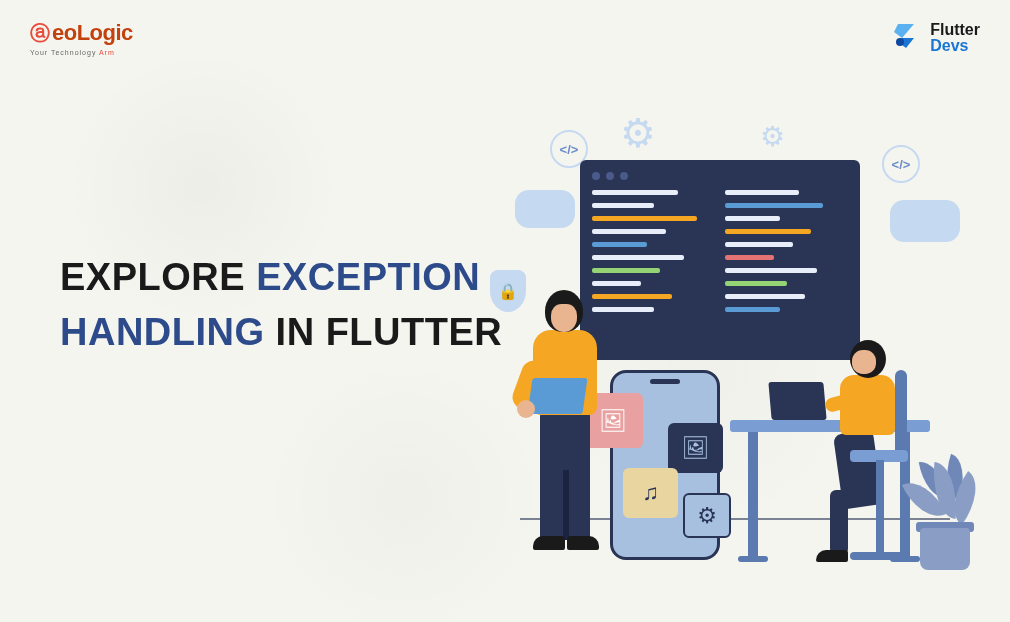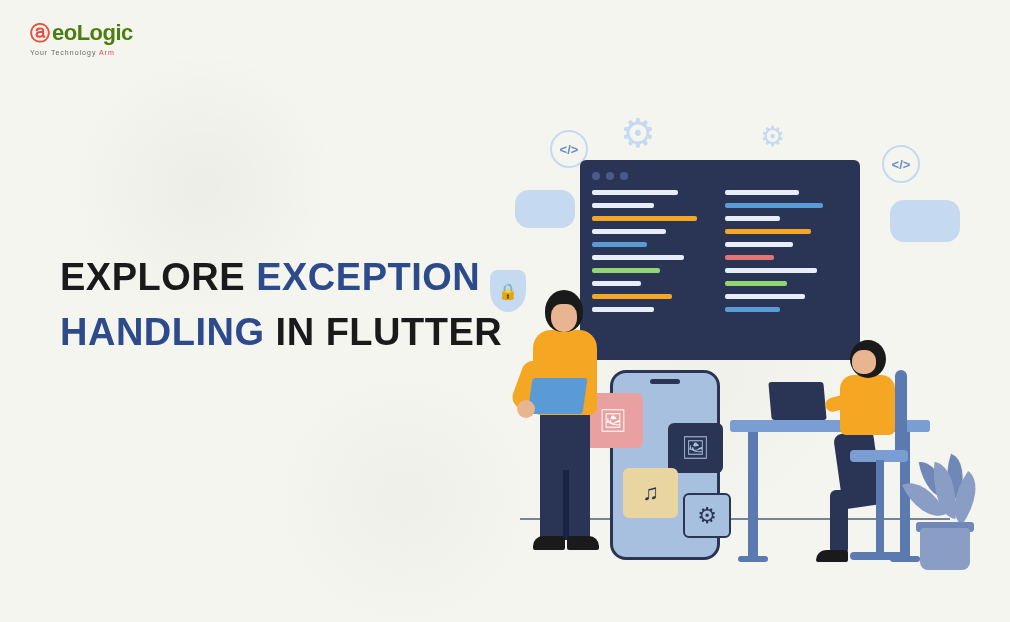--- a/index.html
+++ b/index.html
@@ -28,21 +28,21 @@
       display: flex;
       flex-direction: column;
       align-items: flex-start;
     }
     .aeologic-logo {
       display: flex;
       align-items: baseline;
       gap: 2px;
     }
     .aeo-icon { color: #e74c3c; font-weight: bold; font-size: 20px; }
-    .aeo-text { color: #4d7c0f; font-size: 22px; font-weight: bold; letter-spacing: -0.5px; }
+    .aeo-text { color: #c2410c; font-size: 22px; font-weight: bold; letter-spacing: -0.5px; }
     .aeo-tagline { font-size: 7px; color: #666; letter-spacing: 1px; margin-top: 2px; }
     .aeo-arm { color: #e74c3c; }
     .logo-right {
       display: flex;
       align-items: center;
       gap: 8px;
     }
     .flutter-icon {
       width: 36px; height: 36px;
       position: relative;
@@ -175,20 +175,33 @@
 <body>
 
 <div class="header">
   <div class="logo-left">
     <div class="aeologic-logo">
       <span class="aeo-icon">ⓐ</span>
       <span class="aeo-text">eoLogic</span>
     </div>
     <div class="aeo-tagline">
       <span>Your Technology</span> <span class="aeo-arm">Arm</span>
+    </div>
+  </div>
+  <div class="logo-right">
+    <div class="flutter-icon">
+      <svg viewBox="0 0 36 36">
+          <path d="M12 4 L28 4 L16 18 L8 12 Z" fill="#5bb0f0"></path>
+          <path d="M16 18 L28 18 L20 28 L12 22 Z" fill="#1976d2"></path>
+          <circle cx="14" cy="22" r="4" fill="#0d47a1"></circle>
+        </svg>
+    </div>
+    <div class="flutter-text">
+      <span class="flutter-word">Flutter</span>
+      <span class="devs-word">Devs</span>
     </div>
   </div>
 </div>
 
 <div class="headline">
   <span class="hl-black">EXPLORE </span><span class="hl-blue">EXCEPTION</span><br>
   <span class="hl-blue">HANDLING</span><span class="hl-black"> IN FLUTTER</span>
 </div>
 
 <div class="illustration">

